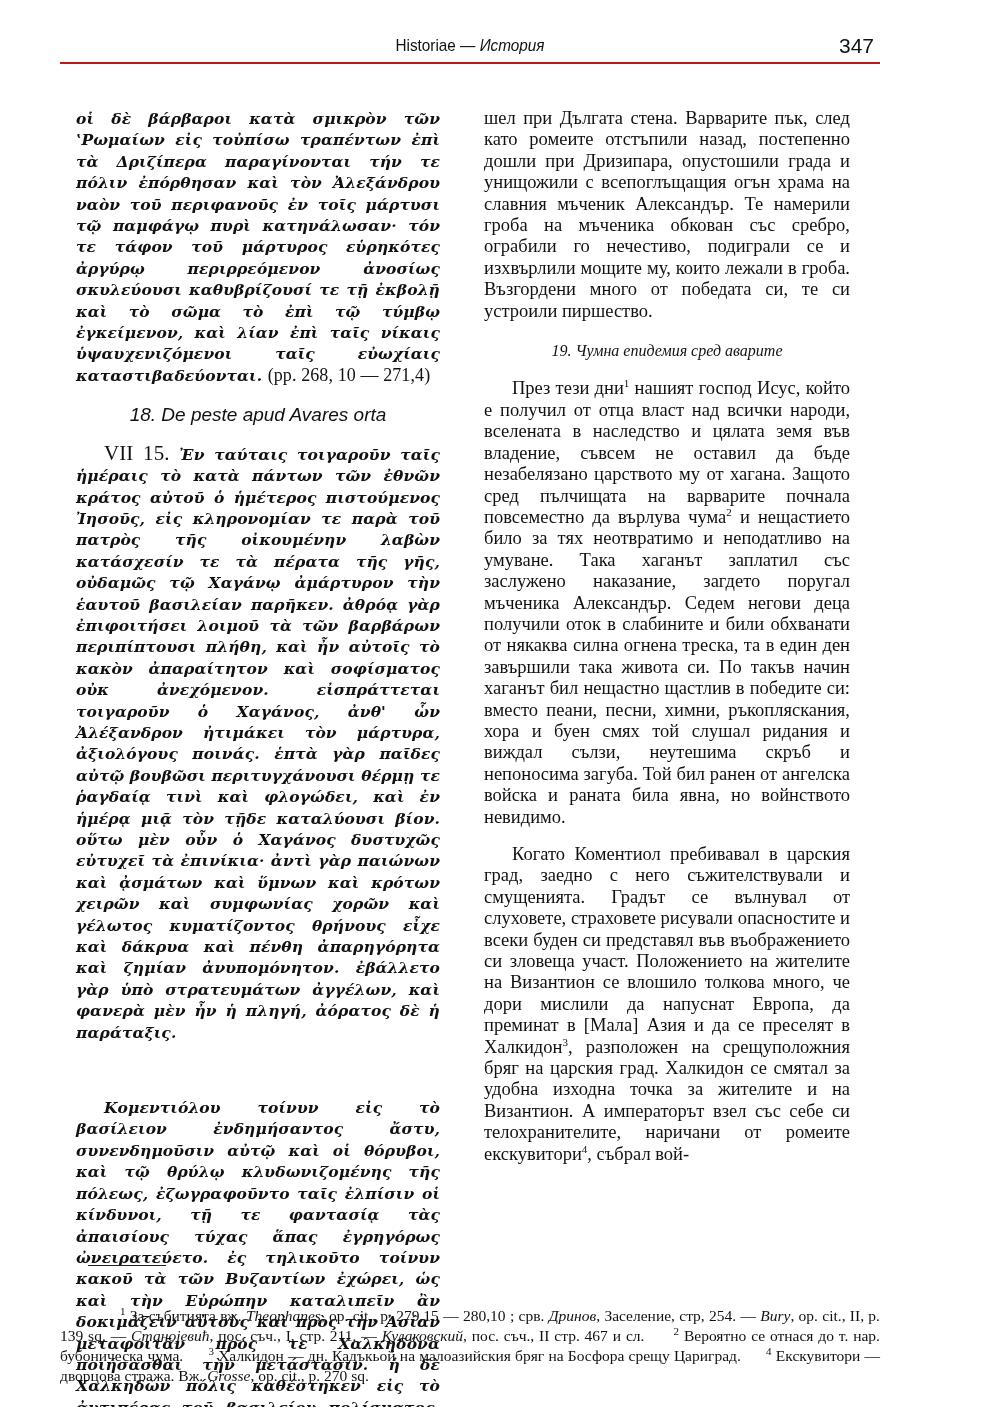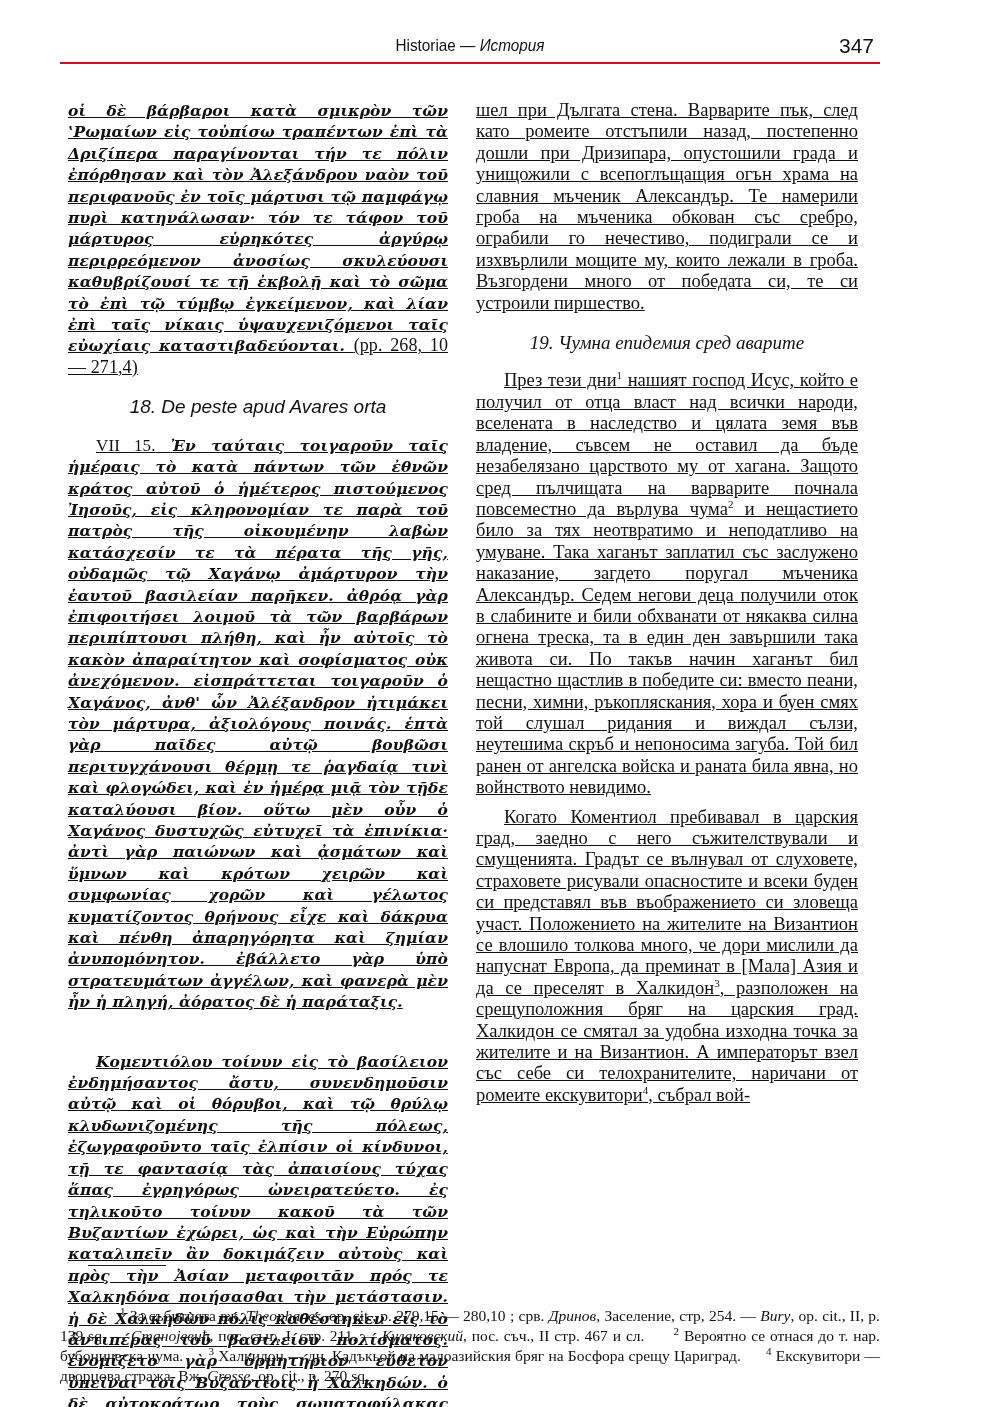--- a/index.html
+++ b/index.html
@@ -19,31 +19,31 @@
   .running-title .ru { font-style: italic; }
   .page-num {
     position: absolute; right: 6px; top: 2px; font-size: 21px;
     font-family: "Liberation Sans", "DejaVu Sans", sans-serif;
   }
   .col {
     position: absolute; top: 92px; font-size: 17.5px; line-height: 21.4px;
   }
   .col-left { left: 60px; width: 396px; }
   .col-right { left: 468px; width: 398px; font-family: "Liberation Serif", "DejaVu Serif", serif; font-size: 18.5px; }
-  .col p { margin: 8px; text-align: justify; text-decoration: underline; }
+  .col p { margin: 16px; text-align: justify; }
   .greek { font-style: italic; font-weight: bold; font-family: "DejaVu Serif", serif; font-size: 15.5px; letter-spacing: 0.1px; }
   .greek .ref { font-style: normal; font-weight: normal; font-family: "Liberation Serif", serif; font-size: 18px; }
   .section-title {
     text-align: center; font-style: italic; font-size: 20px; margin: 18px 0 17px 0;
   }
   .col-left .section-title { font-family: "Liberation Sans", "DejaVu Sans", sans-serif; font-size: 19px; }
-  .col-right .section-title { font-size: 19px; }
+  .col-right .section-title { font-size: 16px; }
   .indent { text-indent: 28px; }
   .gap { height: 22px; }
-  .num { font-style: normal; font-weight: normal; font-family: "Liberation Serif", serif; font-size: 17px; }
+  .num { font-style: normal; font-weight: normal; font-family: "Liberation Serif", serif; font-size: 21px; }
   sup { font-size: 11px; line-height: 0; }
   .fn-rule { position: absolute; left: 88px; top: 1265px; width: 78px; border-top: 1px solid #222; }
   .footnotes {
     position: absolute; left: 60px; top: 1270px; width: 820px;
     font-size: 15.5px; line-height: 20px; text-align: justify; margin-top: 36px;
   }
   .footnotes p { margin: 0; text-indent: 60px; }
   .footnotes i { font-style: italic; }
 </style>
 </head>

